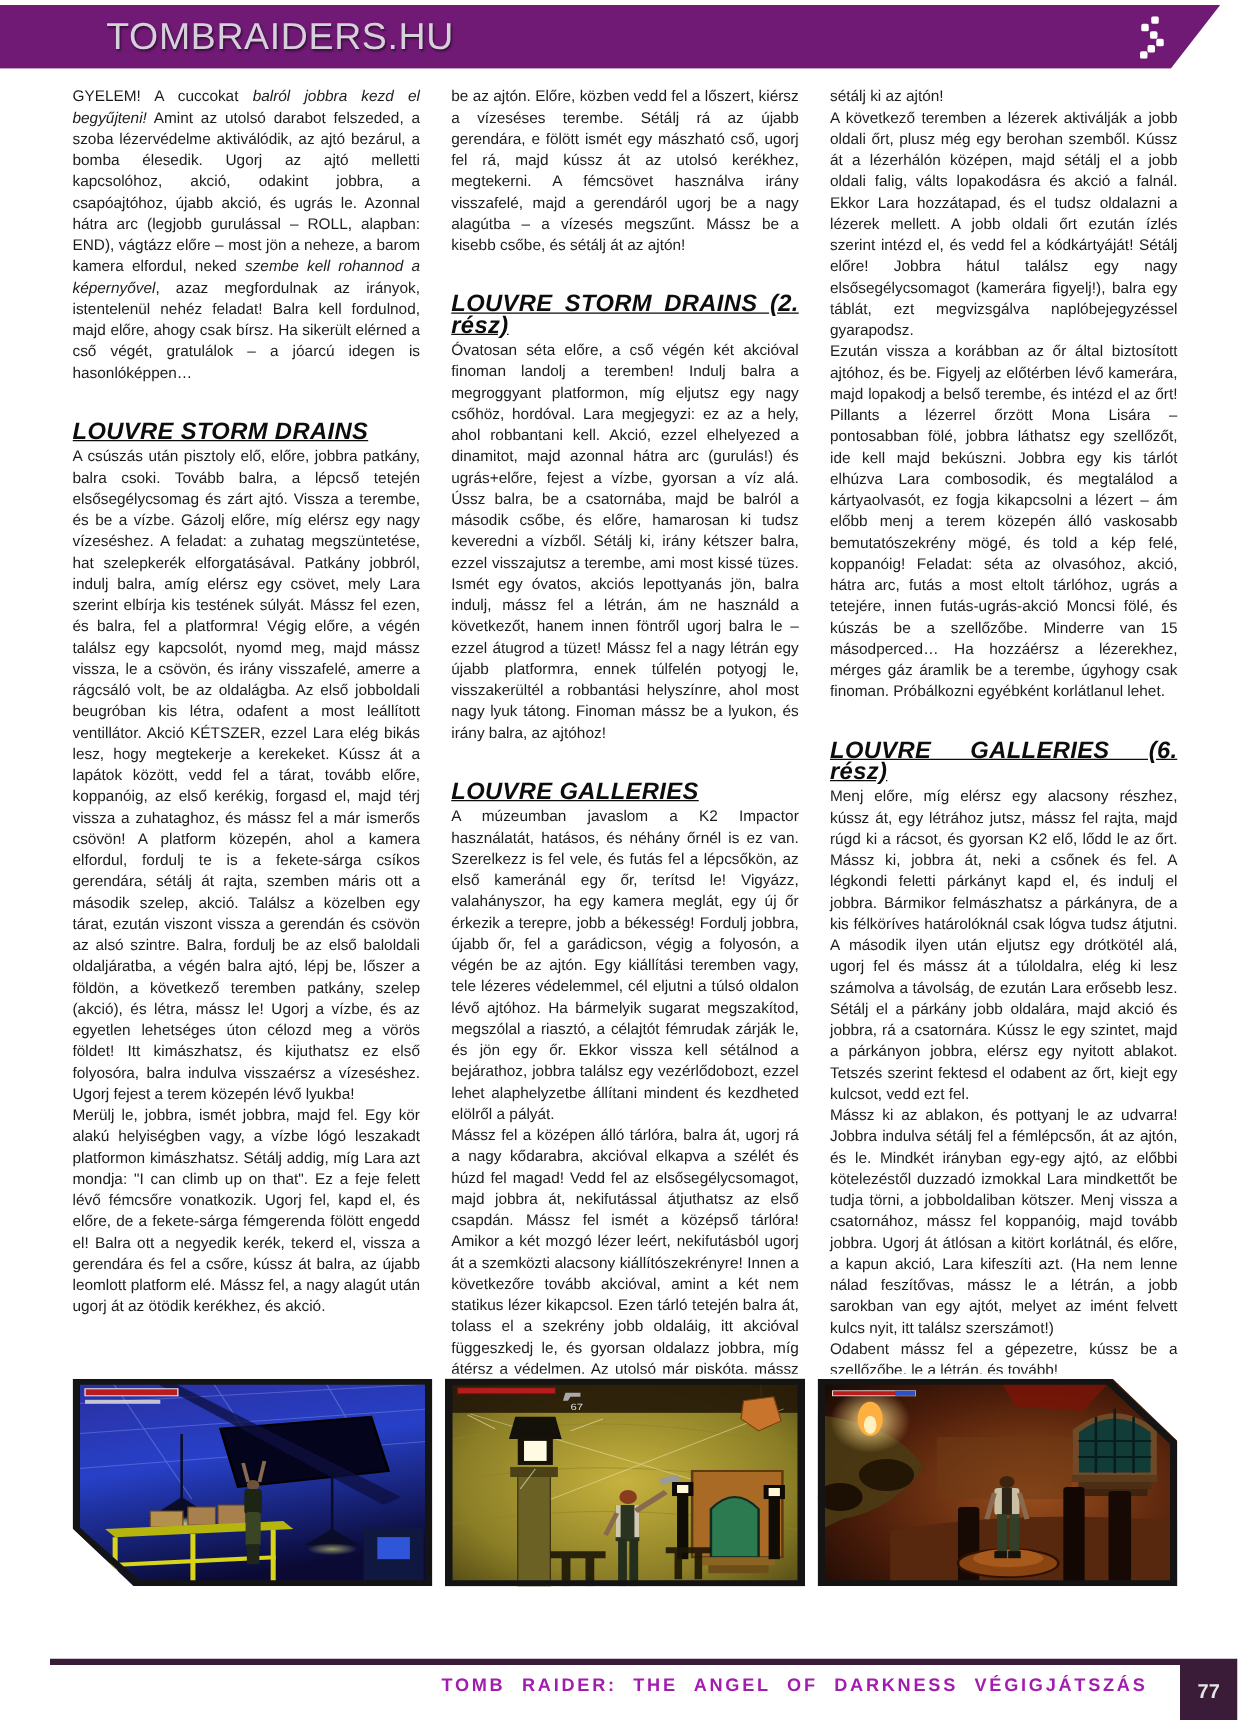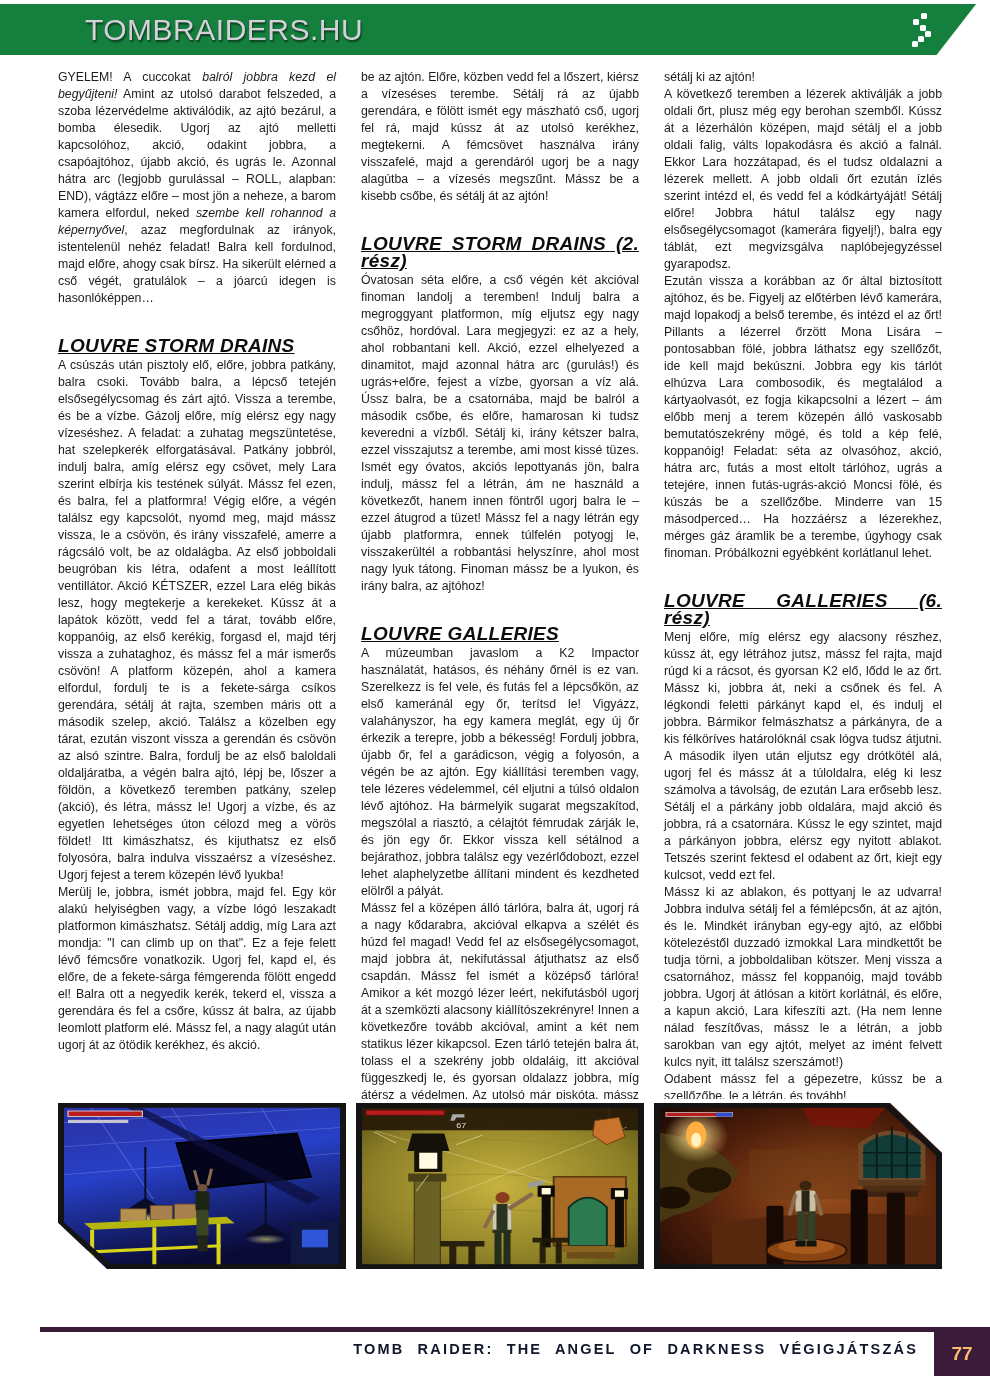--- a/index.html
+++ b/index.html
@@ -1,20 +1,20 @@
 <!DOCTYPE html>
 <html lang="hu"><head>
 <meta charset="utf-8">
 <style>
   html,body{margin:0;padding:0;}
   body{width:990px;height:1376px;position:relative;background:#ffffff;
        font-family:"Liberation Sans",sans-serif;overflow:hidden;}
 
   
-  .header{position:absolute;top:4px;left:0;width:990px;height:51px;background:#15803d;
+  .header{position:absolute;top:4px;left:0;width:990px;height:51px;background:#701a75;
           clip-path:polygon(0 0,98.6% 0,94.6% 100%,0 100%);}
   .site{position:absolute;left:85px;top:0;line-height:51px;color:#d6d0da;font-size:30px;
         letter-spacing:.5px;text-shadow:1px 2px 2px rgba(0,0,0,.55);}
   .section-label{position:absolute;right:92px;top:0;line-height:51px;color:#ffffff;
         font-weight:bold;font-size:20px;letter-spacing:2px;margin-top:40px;}
   .squiggle{position:absolute;right:58px;top:9px;}
 
   
   .columns{position:absolute;left:58px;top:69px;width:884px;height:1030px;
            display:flex;gap:25px;overflow:hidden;}
@@ -28,23 +28,23 @@
   
   .shots{position:absolute;left:58px;top:1103px;width:884px;height:166px;display:flex;gap:10px;}
   .shot{flex:1;position:relative;}
   .shot svg{width:100%;height:100%;display:block;}
   .cut-bl{clip-path:polygon(0 0,100% 0,100% 100%,17% 100%,0 72%);}
   .cut-tr{clip-path:polygon(0 0,82% 0,100% 30%,100% 100%,0 100%);}
 
   
   .footer-line{position:absolute;left:40px;right:0;top:1327px;height:5px;background:#3a1c38;}
   .footer-title{position:absolute;right:72px;top:1341px;font-weight:bold;font-size:14.5px;
-                letter-spacing:2.2px;word-spacing:7px;color:#0f172a;white-space:nowrap;}
-  .page-box{position:absolute;right:0;top:1332px;width:56px;height:44px;background:#3a1c38;
-            color:#fdba74;font-weight:bold;font-size:19px;display:flex;
+                letter-spacing:2.2px;word-spacing:7px;color:#a21caf;white-space:nowrap;}
+  .page-box{position:absolute;right:0;top:1332px;width:46px;height:44px;background:#3a1c38;
+            color:#e5e5e5;font-weight:bold;font-size:16px;display:flex;
             align-items:center;justify-content:center;}
 </style>
 </head>
 <body>
 
 <div class="header">
   <span class="site">TOMBRAIDERS.HU</span>
   <span class="section-label">ISMERTETŐ</span>
   <svg class="squiggle" width="22" height="34" viewBox="0 0 22 34">
     <g fill="#ffffff">

